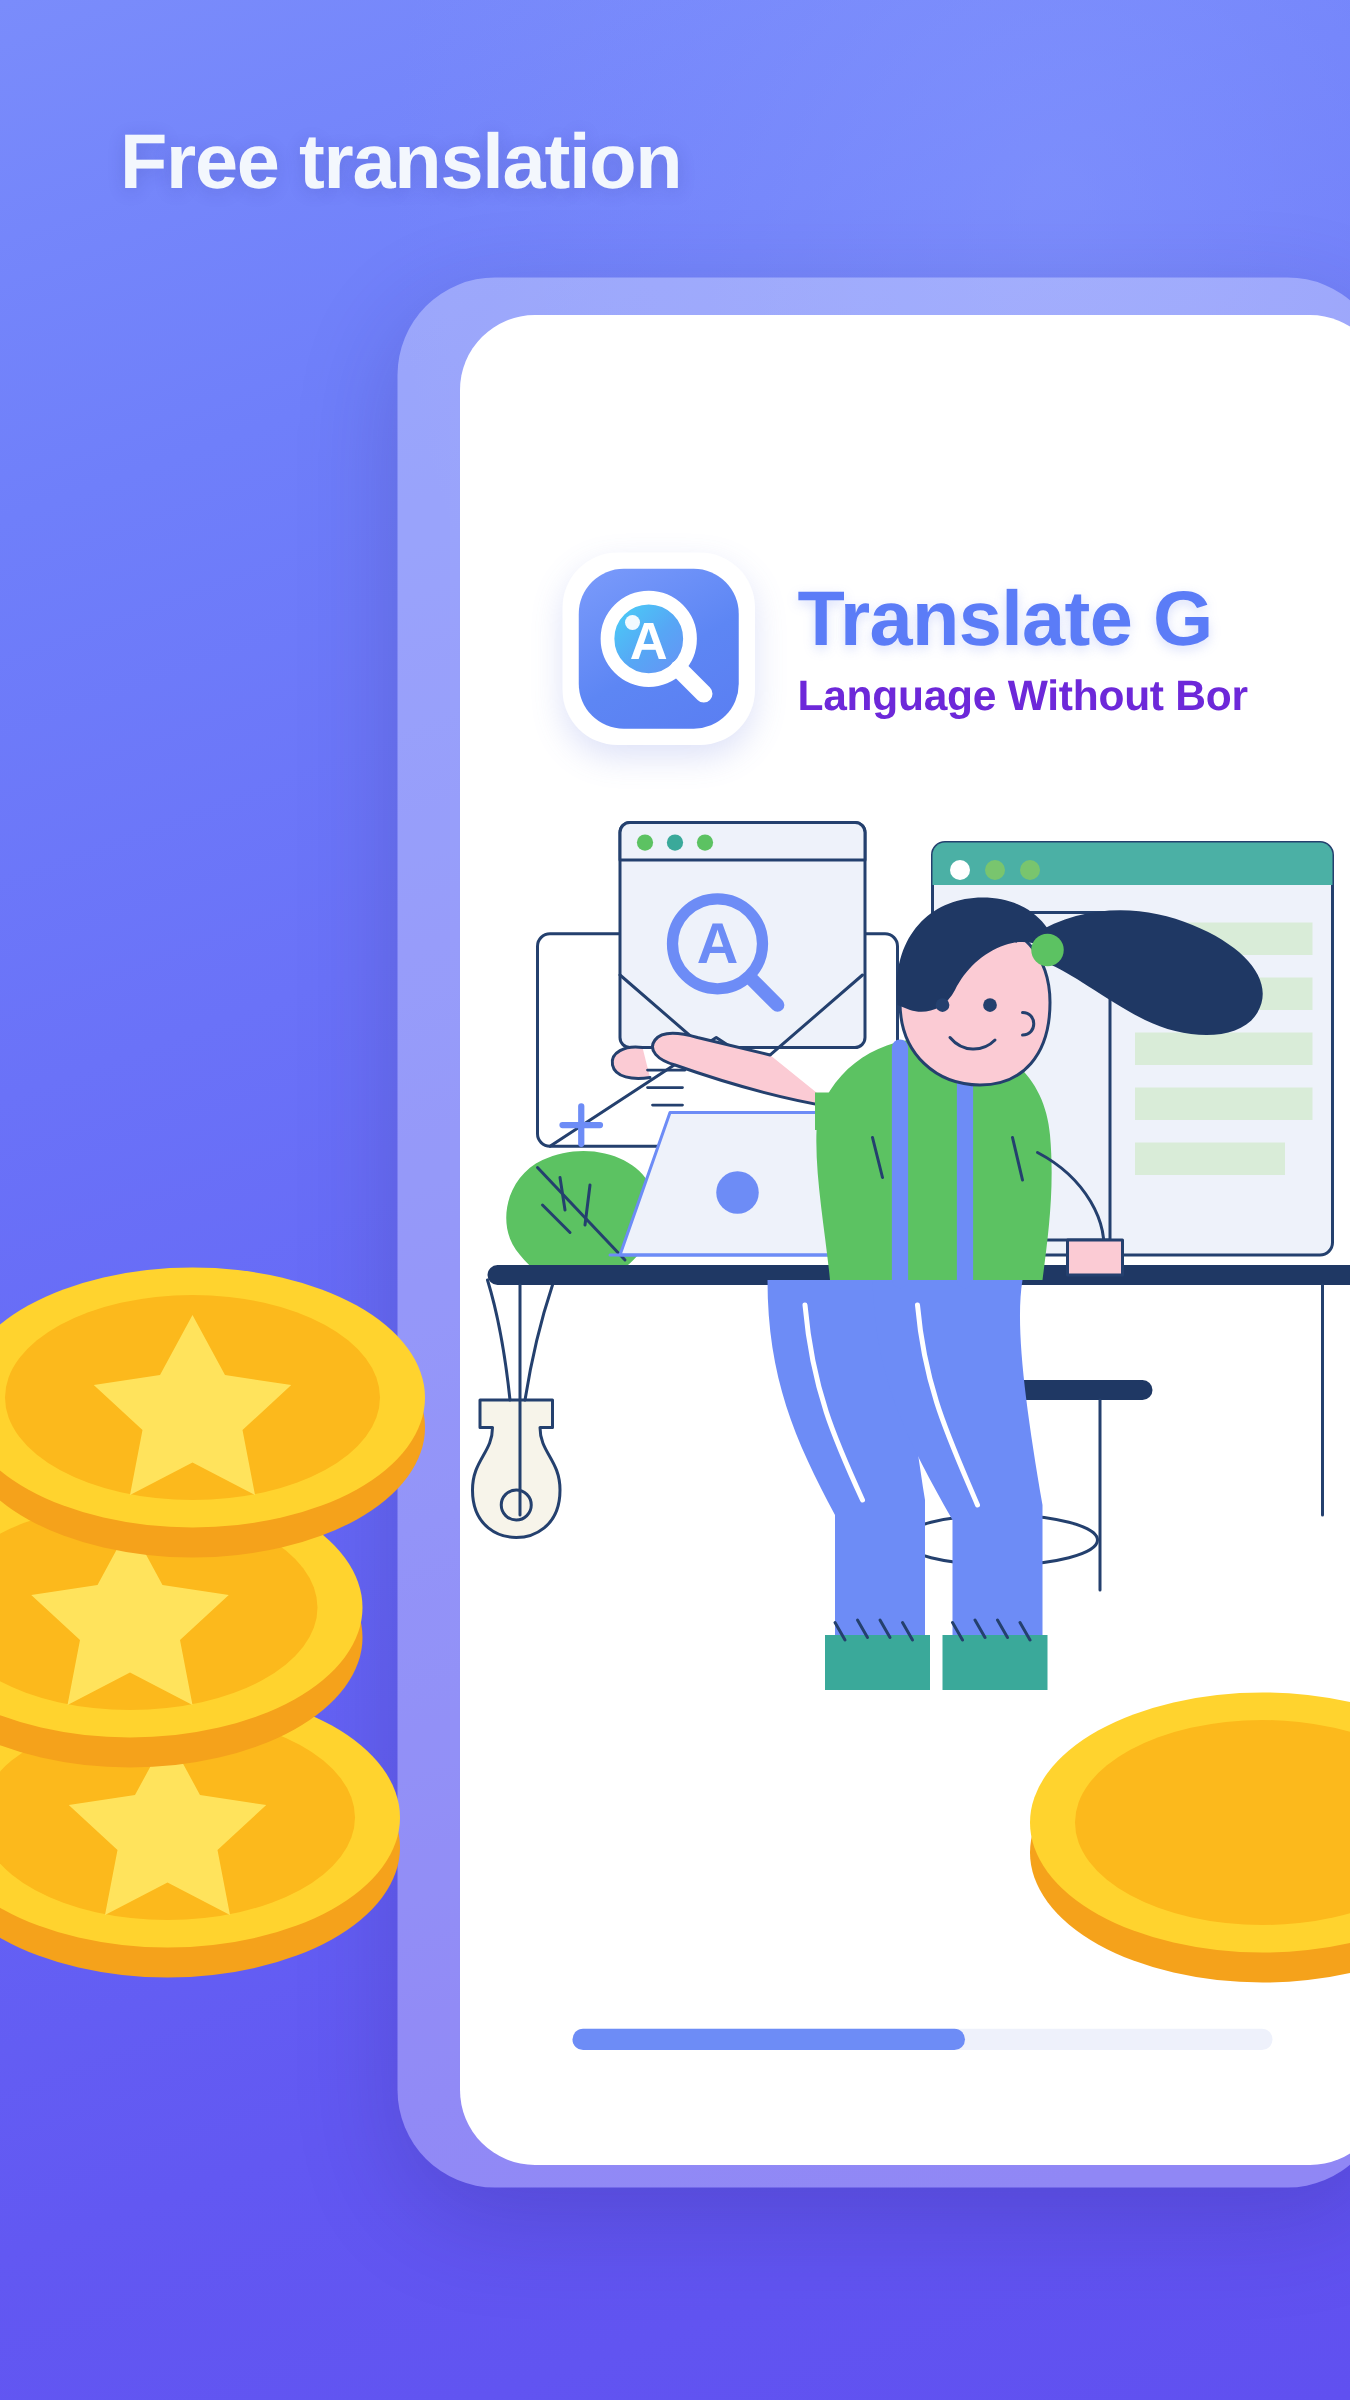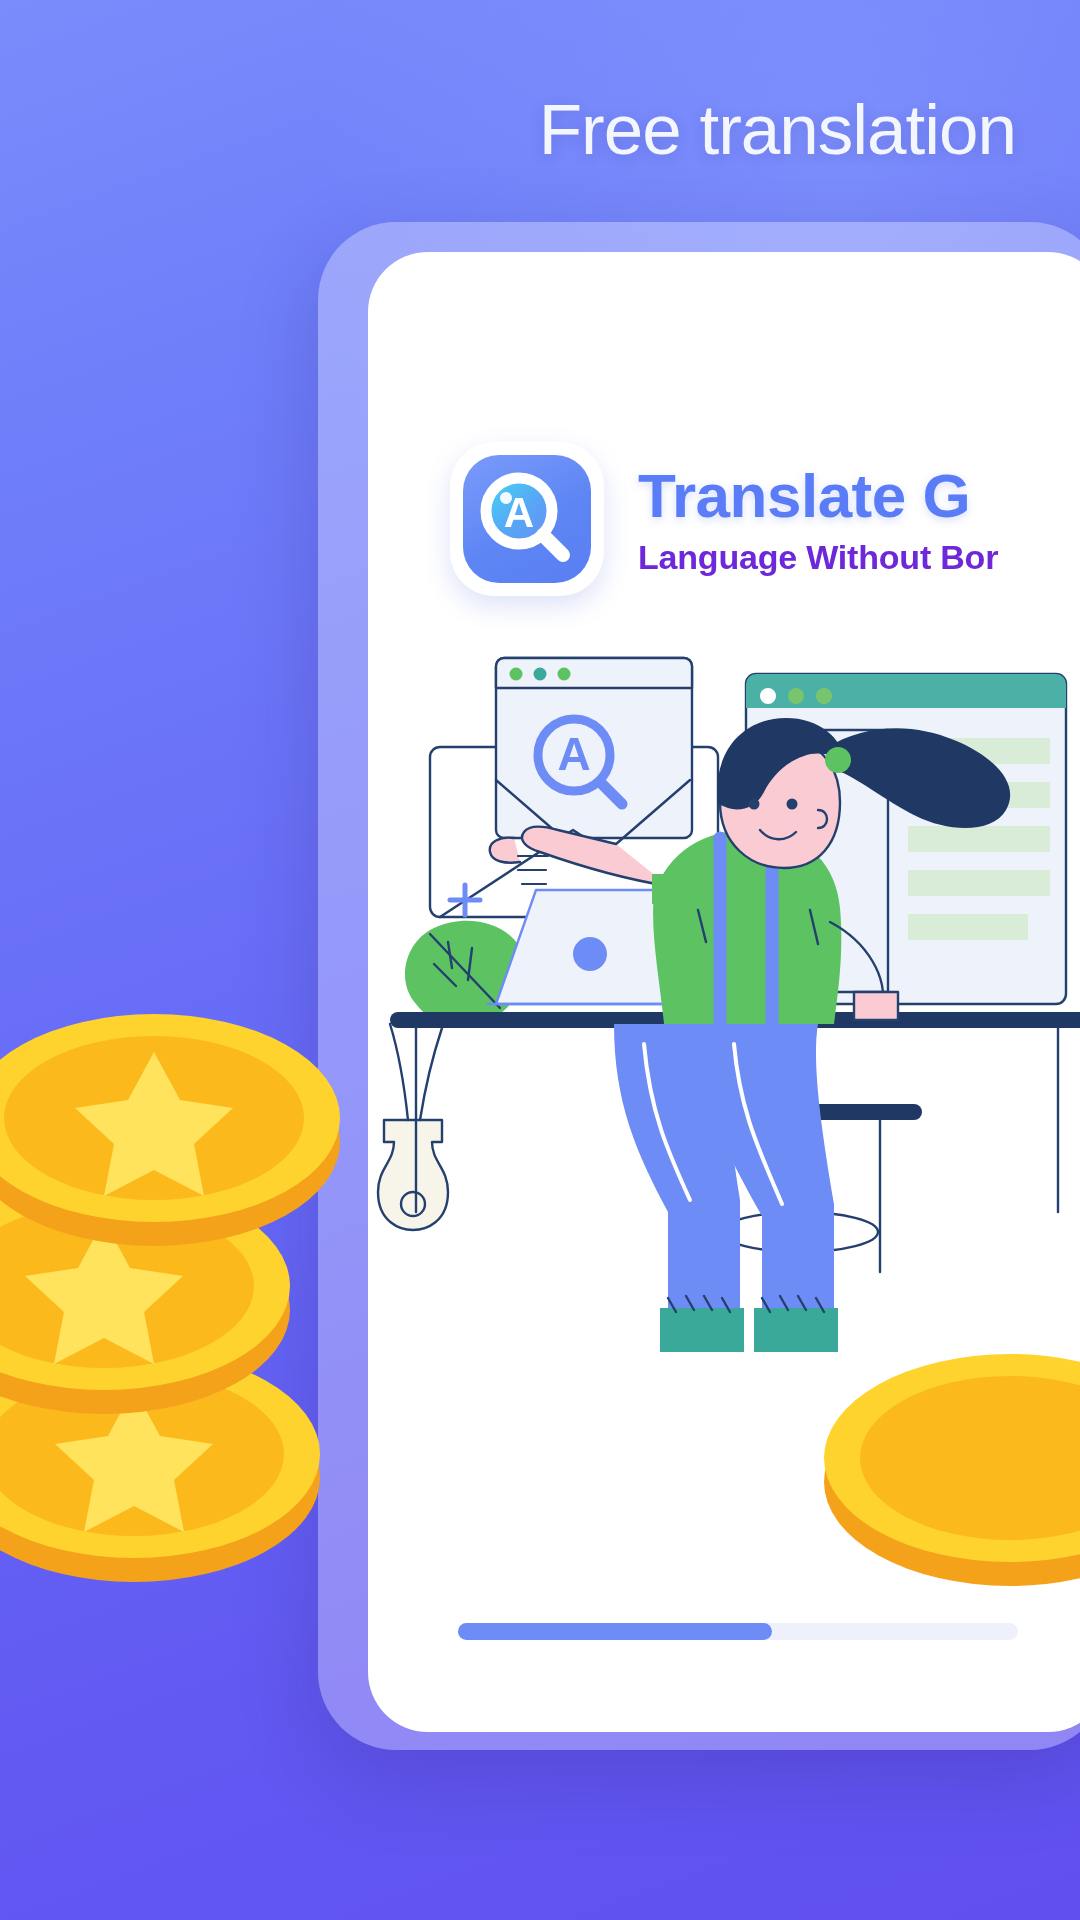--- a/index.html
+++ b/index.html
@@ -26,28 +26,27 @@
   #bg::after{
     content:""; position:absolute; inset:0;
     background:radial-gradient(ellipse 70% 50% at 78% 8%, rgba(140,160,255,.45), rgba(140,160,255,0) 70%);
   }
 
   
   #headline {
     position:absolute;
     left:96px; top:78px;
     width:920px;
-    font-size:71px;
+    font-size:62px;
     line-height:104px;
-    font-weight:normal;
+    font-weight:bold;
     letter-spacing:-1px;
     color:#f3f7fd;
     text-shadow:0 3px 14px rgba(40,40,120,.18);
     white-space:nowrap;
-    text-align:right;
   }
 
   
   #phone-outer{
     position:absolute;
     left:318px; top:222px;
     width:790px; height:1528px;
     border-radius:78px;
     background:rgba(255,255,255,.30);
     box-shadow:0 26px 80px rgba(40,30,110,.22);

